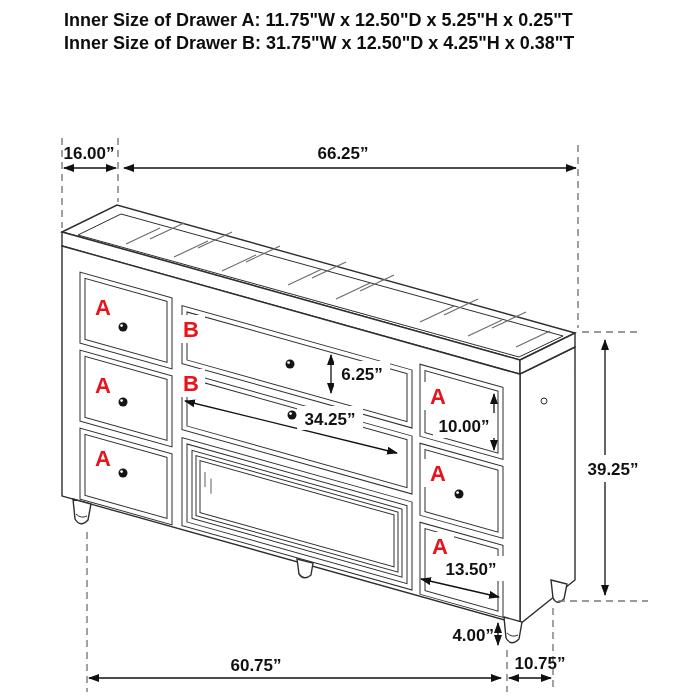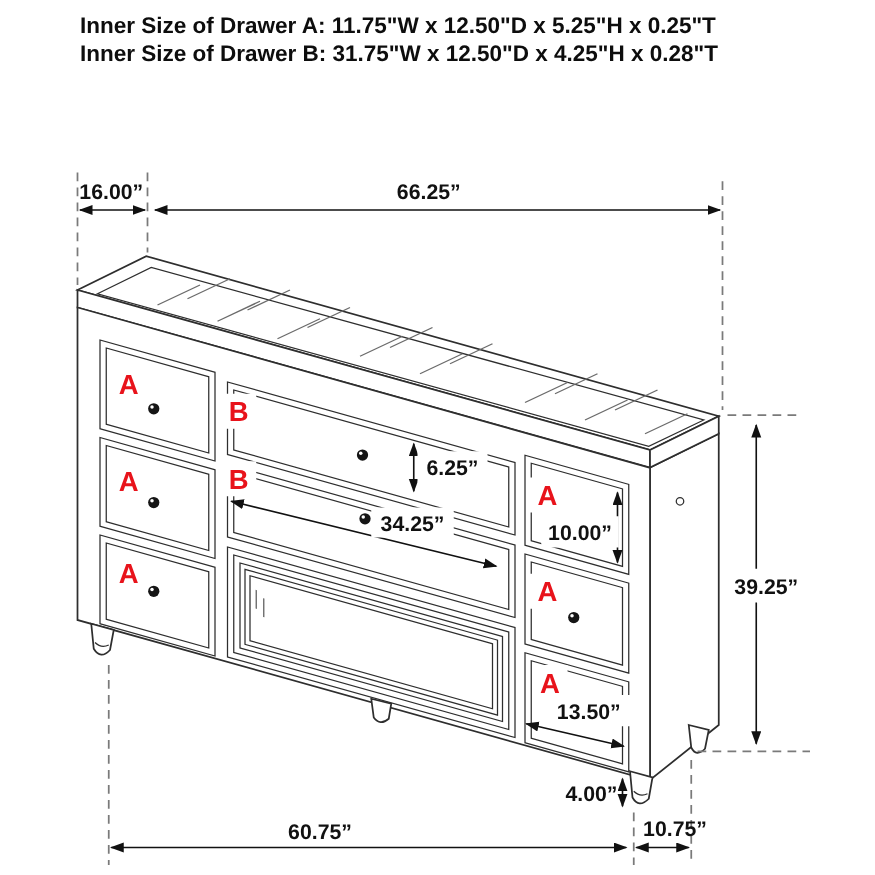--- a/index.html
+++ b/index.html
@@ -19,21 +19,21 @@
   .sheen{stroke:#6b6b6b;stroke-width:1.1;}
   .knob{fill:#151515;}
 </style>
 </head>
 <body>
 
 <div class="stage">
 
   <div class="header">
     <div>Inner Size of Drawer A: 11.75"W x 12.50"D x 5.25"H x 0.25"T</div>
-    <div>Inner Size of Drawer B: 31.75"W x 12.50"D x 4.25"H x 0.28"T</div>
+    <div>Inner Size of Drawer B: 31.75"W x 12.50"D x 4.25"H x 0.38"T</div>
   </div>
 
   <svg width="700" height="700" viewBox="0 0 700 700">
     <defs>
       <marker id="ah" markerWidth="12" markerHeight="10" refX="10" refY="4" orient="auto-start-reverse" markerUnits="userSpaceOnUse">
         <path d="M0,0 L11,4 L0,8 Z" fill="#111"></path>
       </marker>
       <pattern id="flute" width="4" height="6" patternUnits="userSpaceOnUse">
         <path d="M2,0 V6" stroke="#b0b0b0" stroke-width="1"></path>
       </pattern>

